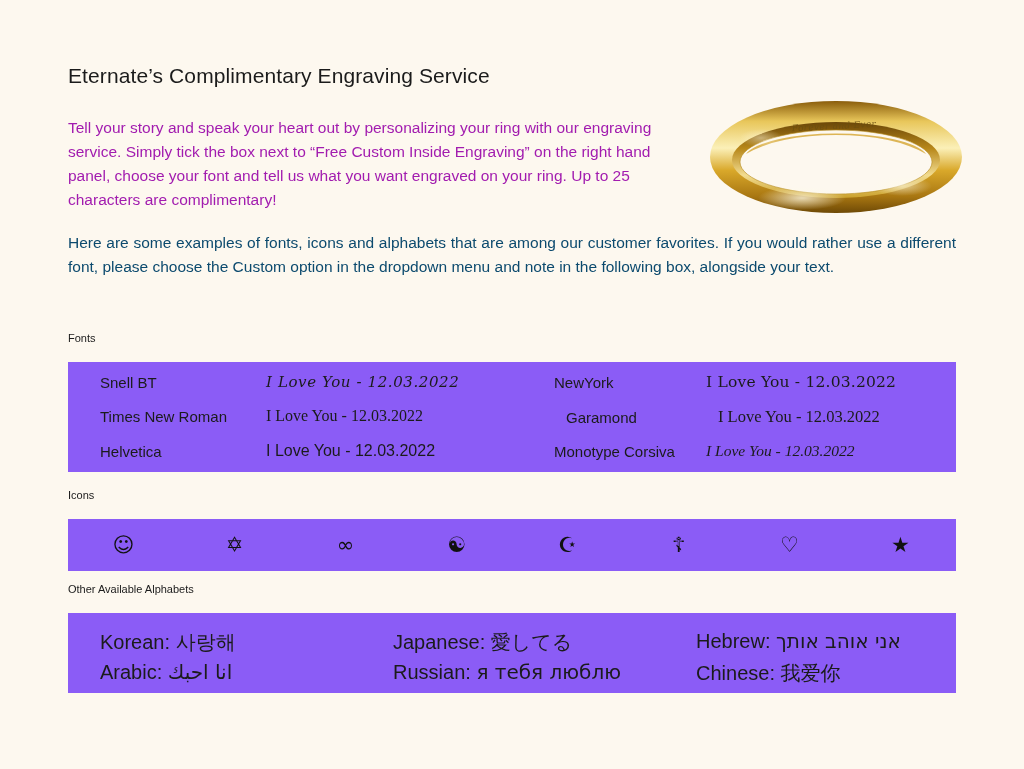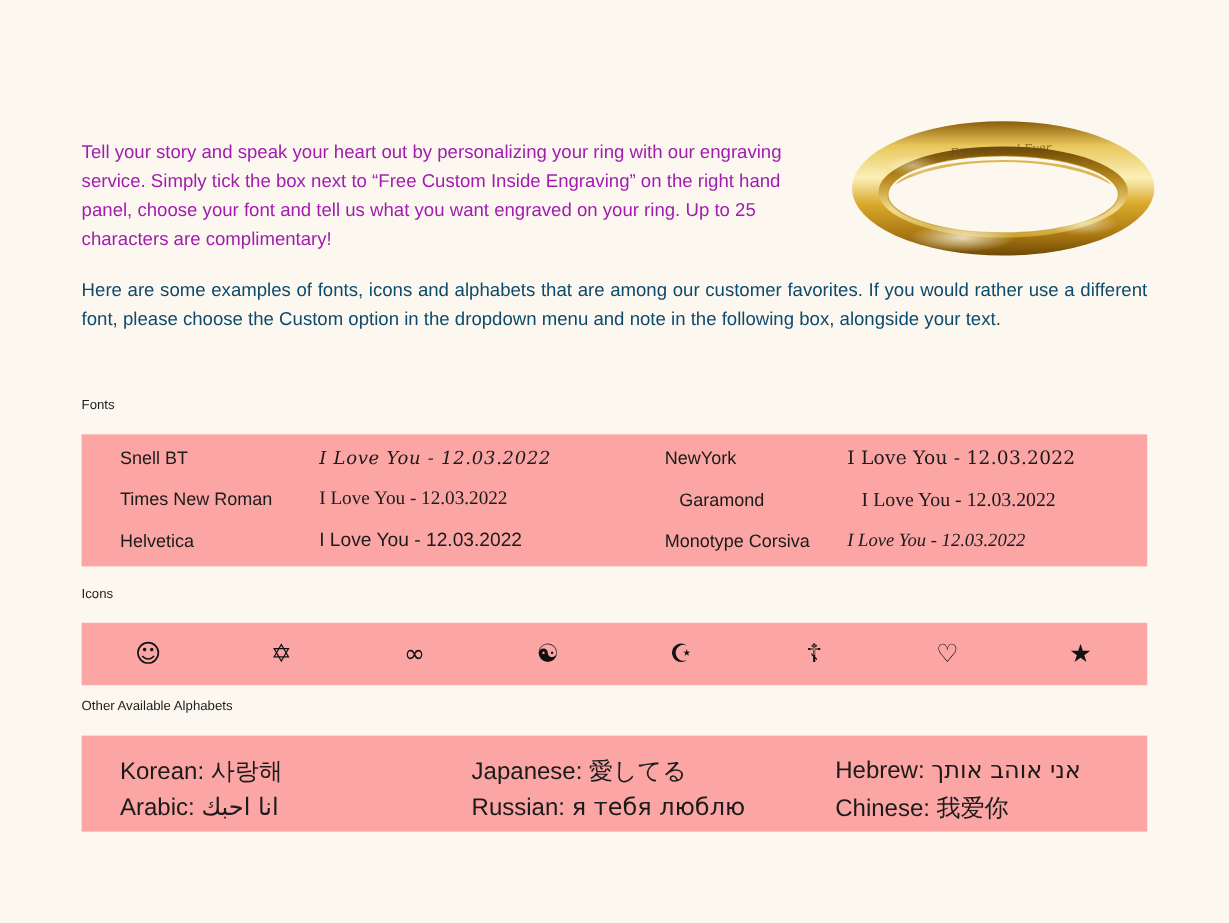--- a/index.html
+++ b/index.html
@@ -75,21 +75,21 @@
 
   .section-label {
     position: absolute;
     left: 68px;
     font-size: 11px;
     color: #1b1b1b;
   }
   .panel {
     position: absolute;
     left: 68px;
-    background: #fca5a5;
+    background: #8b5cf6;
     width: 888px;
   }
 
   
   #fonts-label { top: 332px; }
   #fonts-panel { top: 362px; height: 110px; }
   .font-row {
     position: absolute;
     display: flex;
     align-items: center;
@@ -144,20 +144,21 @@
     white-space: nowrap;
   }
   .alpha-item .lbl { font-family: "Liberation Sans", sans-serif; }
   .alpha-item .val { font-family: "DejaVu Sans", sans-serif; }
 </style>
 </head>
 <body>
 
 <div class="page">
 
+  <div class="title">Eternate’s Complimentary Engraving Service</div>
 
   <div class="intro">Tell your story and speak your heart out by personalizing your ring with our engraving service. Simply tick the box next to “Free Custom Inside Engraving” on the right hand panel, choose your font and tell us what you want engraved on your ring. Up to 25 characters are complimentary!</div>
 
   <div class="intro2">Here are some examples of fonts, icons and alphabets that are among our customer favorites. If you would rather use a different font, please choose the Custom option in the dropdown menu and note in the following box, alongside your text.</div>
 
   <div class="ring-wrap">
     <svg width="260" height="118" viewBox="0 0 260 118" xmlns="http://www.w3.org/2000/svg" aria-hidden="true">
       <defs>
         <linearGradient id="gBand" x1="0" y1="0" x2="0" y2="1">
           <stop offset="0%" stop-color="#8a5d0b"></stop>

